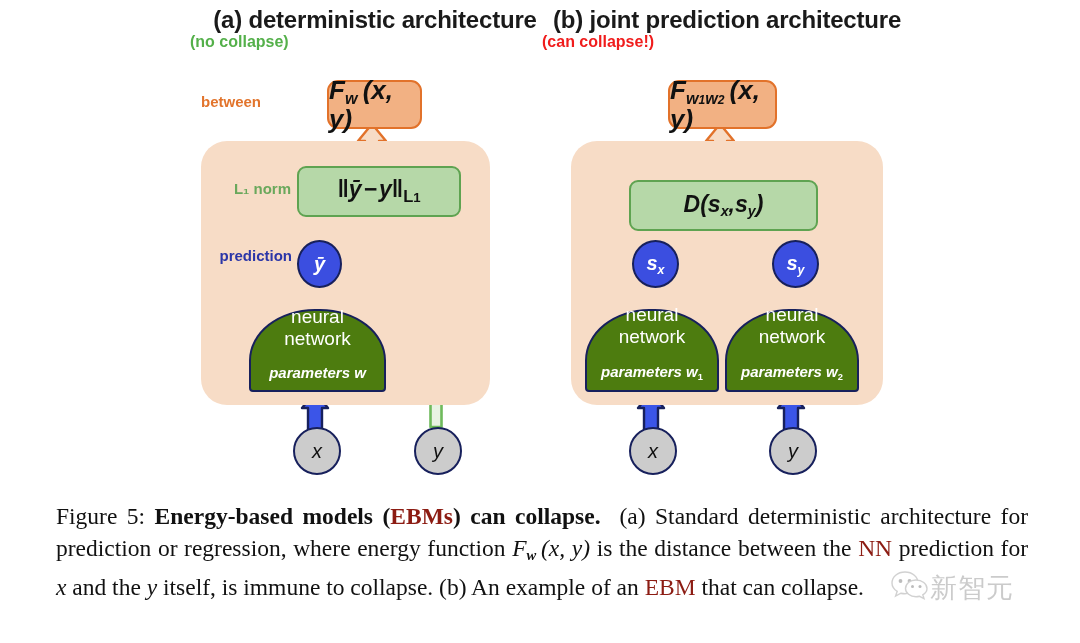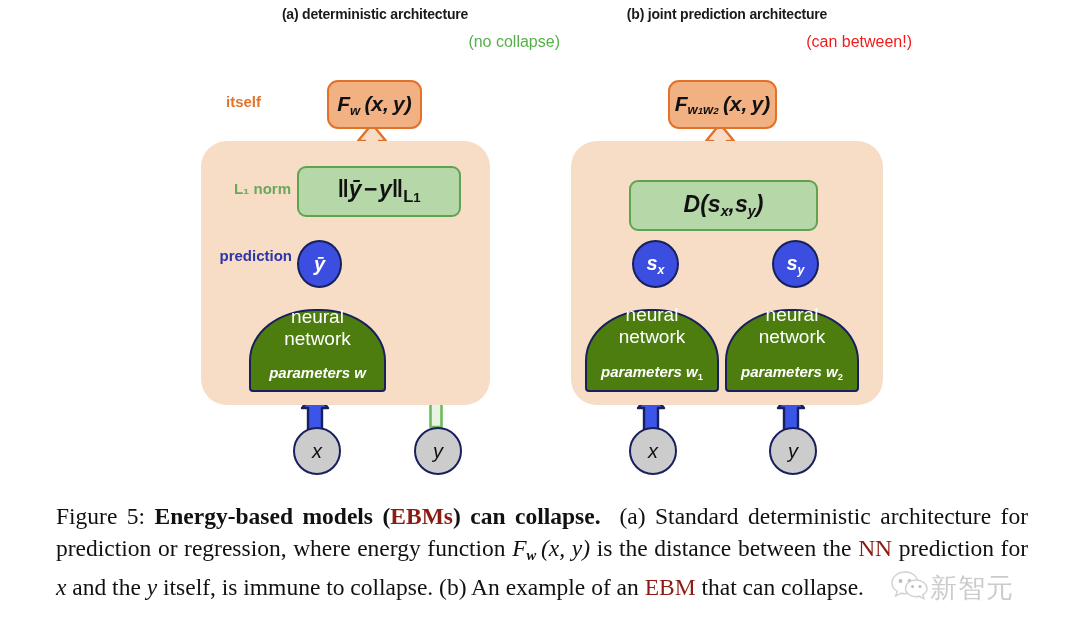--- a/index.html
+++ b/index.html
@@ -21,29 +21,29 @@
     left: 0; top: 0;
     width: 1080px;
     height: 495px;
   }
 
   
   .panel-title {
     position: absolute;
     text-align: center;
     font-weight: bold;
-    font-size: 14px;
+    font-size: 24px;
     color: #1a1a1a;
     letter-spacing: -0.2px;
     white-space: nowrap;
   }
   .panel-subtitle {
     position: absolute;
-    text-align: right;
-    font-weight: normal;
+    text-align: left;
+    font-weight: bold;
     font-size: 16px;
     white-space: nowrap;
   }
   .sub-green { color: #54b04a; }
   .sub-red   { color: #f01c1c; }
 
   
   .peach-panel {
     position: absolute;
     background: #f7dcc6;
@@ -56,21 +56,21 @@
     background: #f2b183;
     border: 2px solid #e2722a;
     border-radius: 11px;
     display: flex;
     align-items: center;
     justify-content: center;
     color: #111111;
     font-style: italic;
     font-weight: bold;
   }
-  .energy-box .mjx { font-size: 21px; line-height: 1; }
+  .energy-box .mjx { font-size: 26px; line-height: 1; }
   .sub { font-size: 0.62em; vertical-align: -0.30em; font-style: italic; }
   .subsub { font-size: 0.72em; vertical-align: -0.28em; font-style: normal; }
   .ovl { display:inline-block; position:relative; }
 
   
   .green-box {
     position: absolute;
     background: #b6d8a8;
     border: 2px solid #5fa351;
     border-radius: 9px;
@@ -249,21 +249,21 @@
     <g>
       <path d="M791 392 L804 408 L798 408 L798 430 L784 430 L784 408 L778 408 Z" fill="#3b55e8" stroke="#17205c" stroke-width="2.4" stroke-linejoin="round"></path>
     </g>
   </svg>
 
   <div class="panel-title" style="left:190px; top:6px; width:370px;">(a)  deterministic architecture</div>
   <div class="panel-subtitle sub-green" style="left:190px; top:33px; width:370px;">(no collapse)</div>
 
   <div class="peach-panel" style="left:201px; top:141px; width:289px; height:264px;"></div>
 
-  <div class="side-label lbl-energy" style="left:186px; top:93px; width:75px;">itself</div>
+  <div class="side-label lbl-energy" style="left:186px; top:93px; width:75px;">between</div>
 
   <div class="energy-box" style="left:327px; top:80px; width:91px; height:45px;">
     <span class="mjx">F<span class="sub">w</span> (x, y)</span>
   </div>
 
   <div class="side-label lbl-l1norm" style="left:206px; top:180px; width:85px;">L₁ norm</div>
 
   <div class="green-box" style="left:297px; top:166px; width:160px; height:47px;">
     <span>‖<span class="ovl">ȳ</span> − y‖<span class="subsub">L<span style="font-size:0.8em;">1</span></span></span>
   </div>
@@ -281,21 +281,21 @@
   </div>
 
   <div class="gray-circle" style="left:293px; top:427px; width:44px; height:44px;">
     <span>x</span>
   </div>
   <div class="gray-circle" style="left:414px; top:427px; width:44px; height:44px;">
     <span>y</span>
   </div>
 
   <div class="panel-title" style="left:542px; top:6px; width:370px;">(b) joint prediction architecture</div>
-  <div class="panel-subtitle sub-red" style="left:542px; top:33px; width:370px;">(can between!)</div>
+  <div class="panel-subtitle sub-red" style="left:542px; top:33px; width:370px;">(can collapse!)</div>
 
   <div class="peach-panel" style="left:571px; top:141px; width:312px; height:264px;"></div>
 
   <div class="energy-box" style="left:668px; top:80px; width:105px; height:45px;">
     <span class="mjx">F<span class="sub">w<span style="font-size:0.75em;">1</span>w<span style="font-size:0.75em;">2</span></span> (x, y)</span>
   </div>
 
   <div class="green-box" style="left:629px; top:180px; width:185px; height:47px;">
     <span>D(s<span class="sub">x</span>,s<span class="sub">y</span>)</span>
   </div>

